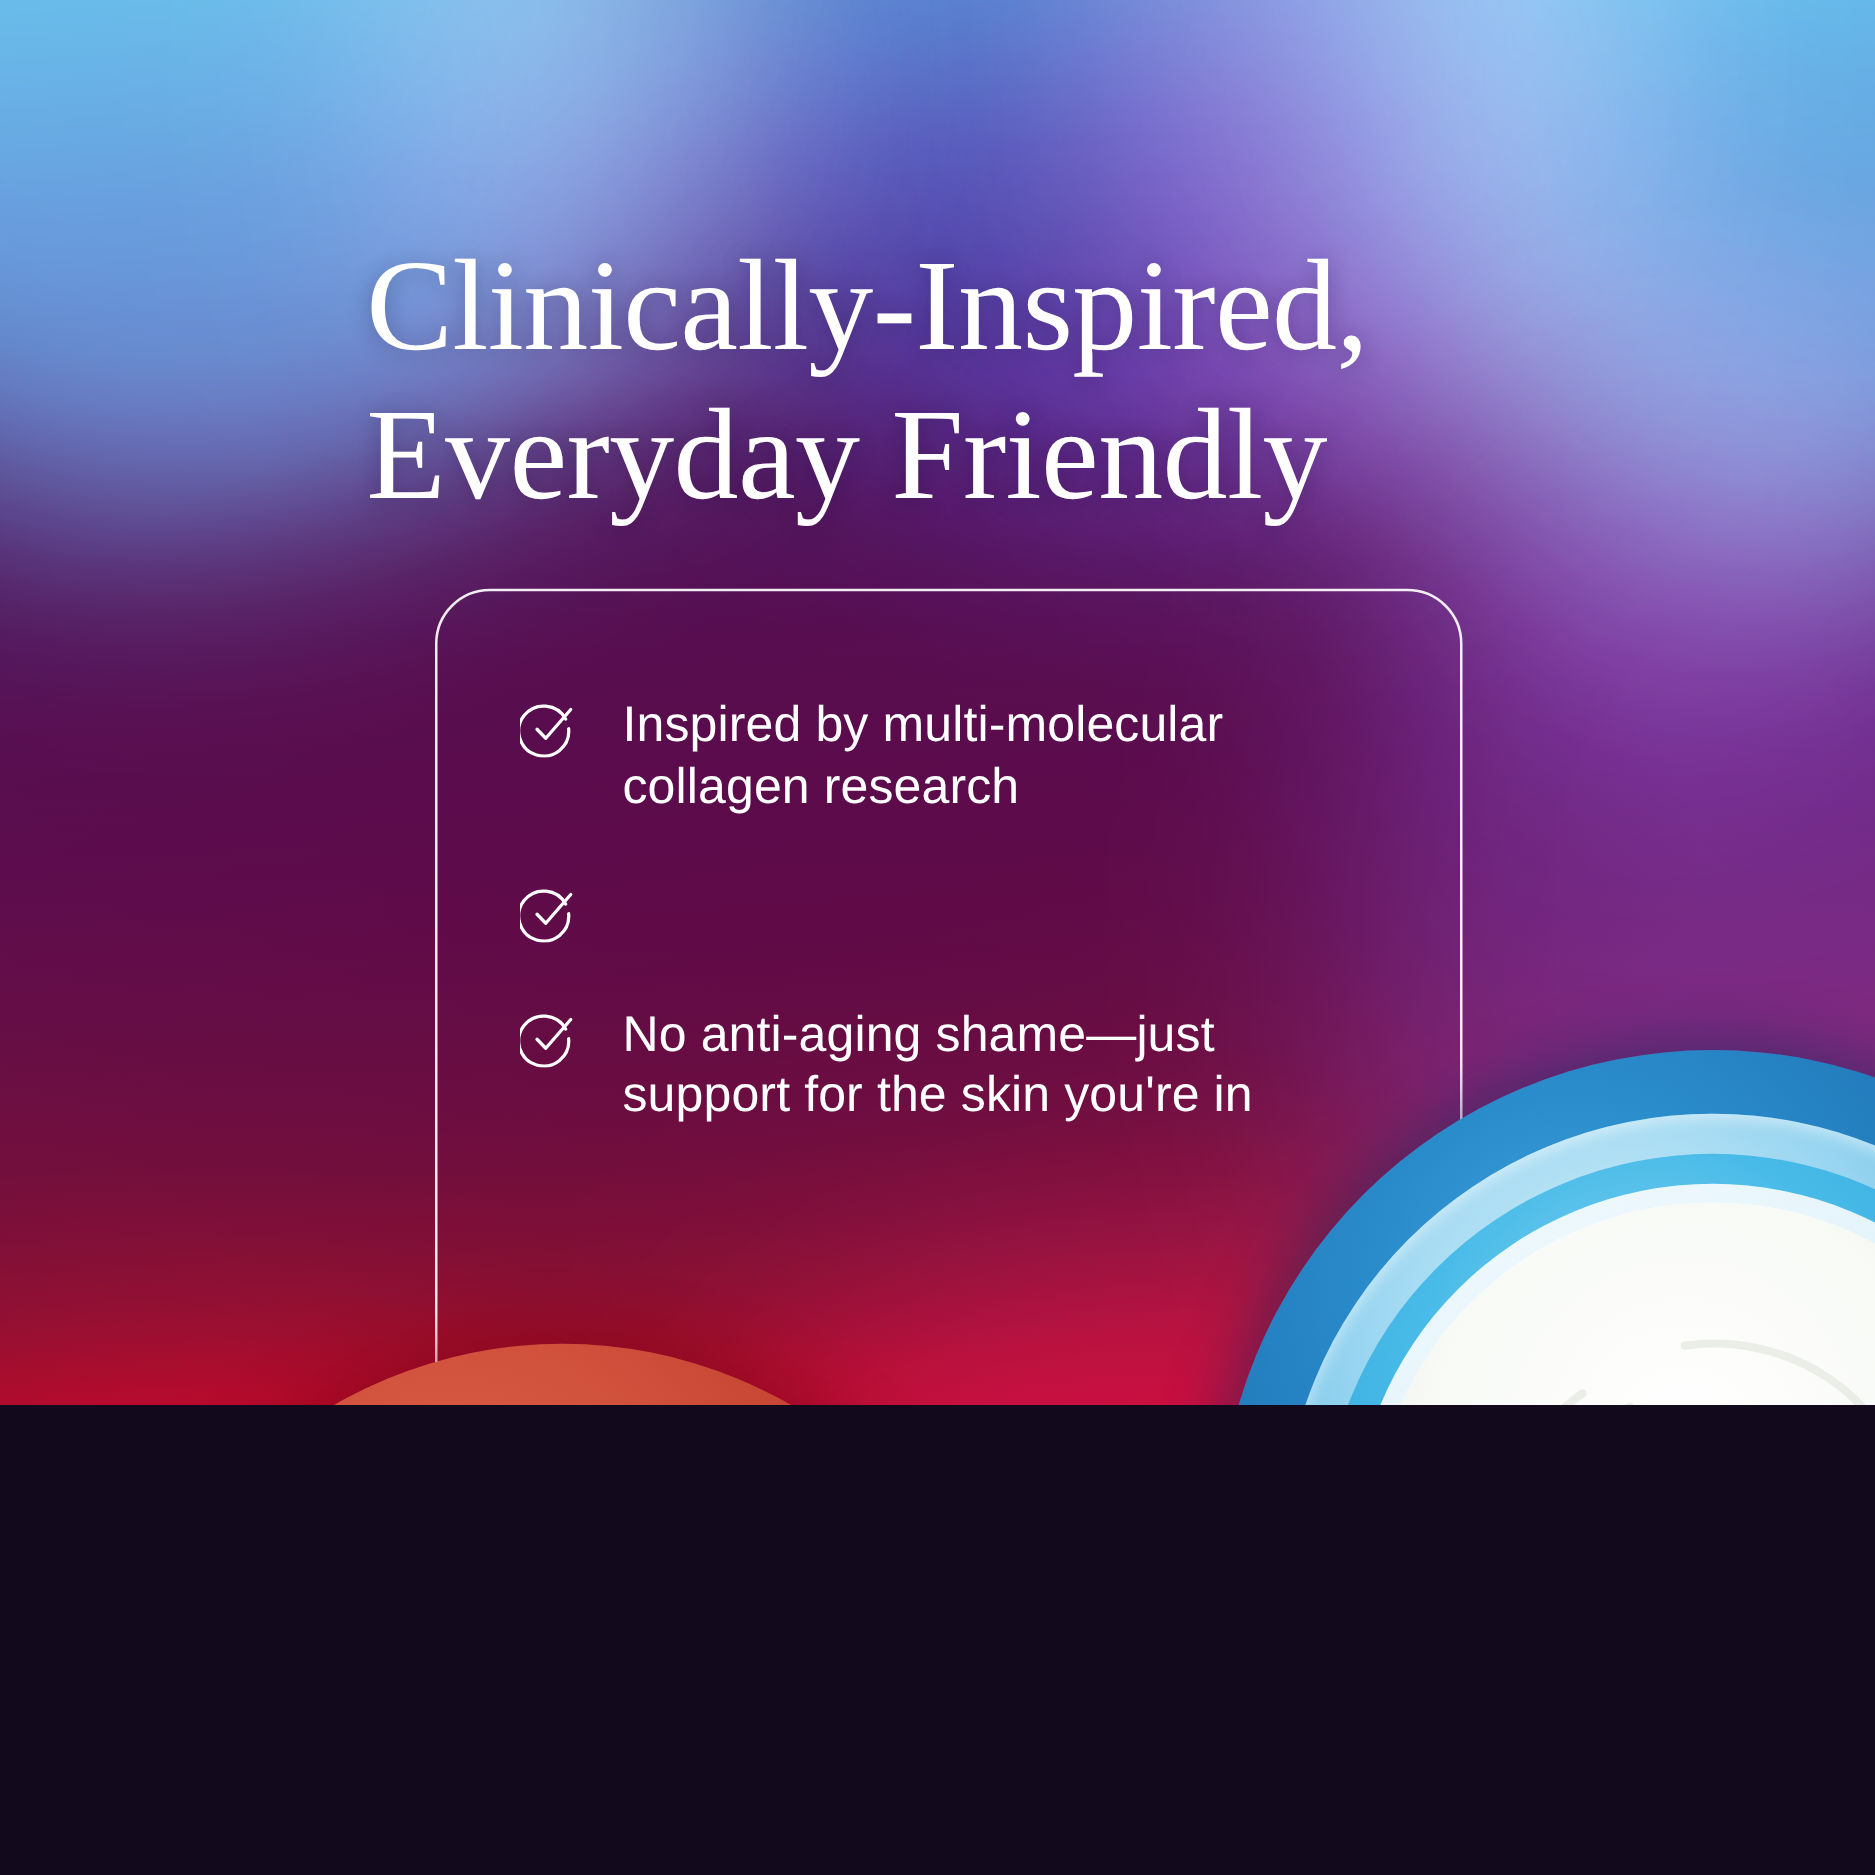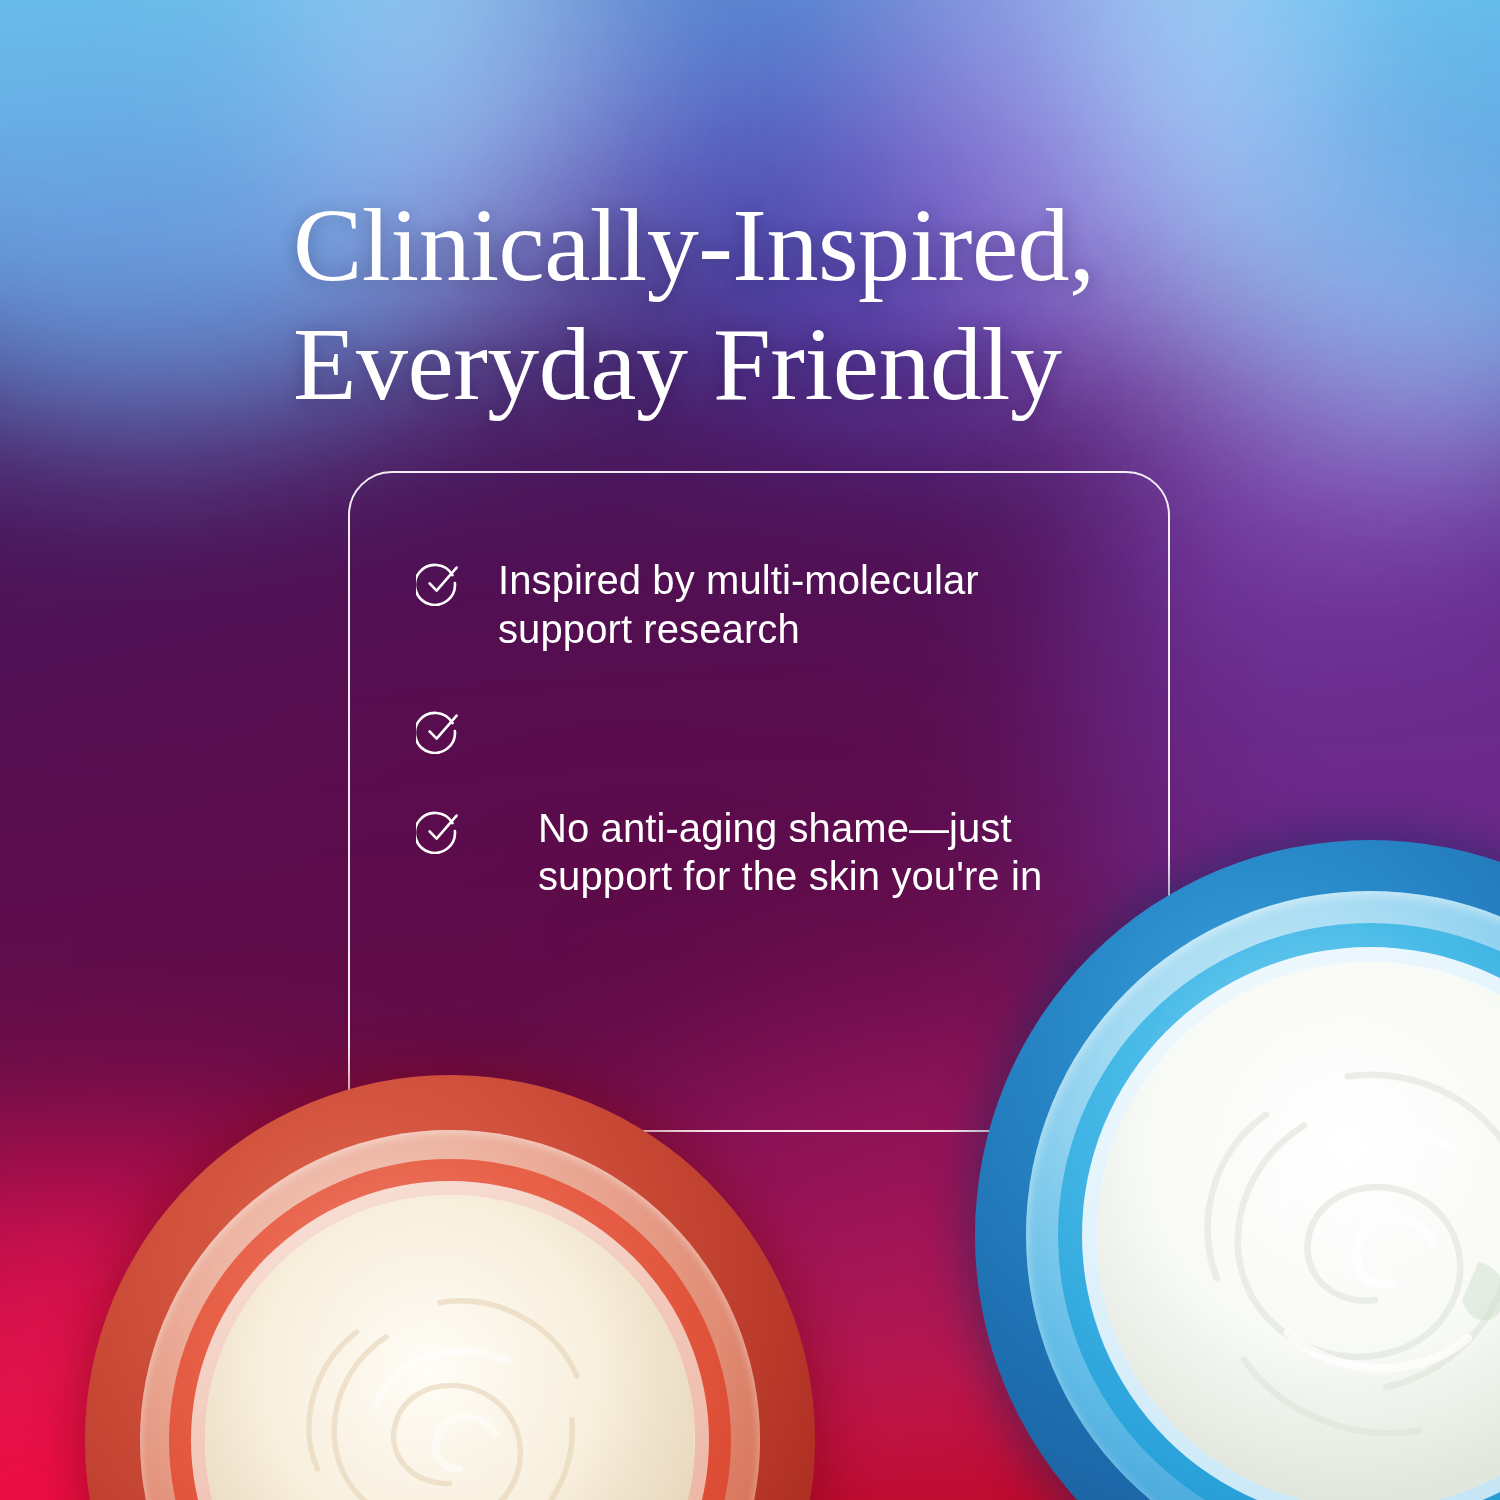--- a/index.html
+++ b/index.html
@@ -3,21 +3,21 @@
 <meta charset="utf-8">
 <style>
   html, body {
     margin: 0;
     padding: 0;
     background: #12091c;
   }
   .canvas {
     position: relative;
     width: 1500px;
-    height: 1500px;
+    height: 1124px;
     overflow: hidden;
     font-family: "Liberation Sans", sans-serif;
     background: #4c1d95;
   }
 
   
   .bg-base {
     position: absolute;
     inset: 0;
     background:
@@ -91,21 +91,21 @@
     position: absolute;
     left: 416px;
     top: 556px;
     width: 700px;
   }
   .bullet {
     display: flex;
     align-items: flex-start;
     margin-bottom: 50px;
   }
-  .bullet:last-child { margin-bottom: 16px; gap: 40px; }
+  .bullet:last-child { margin-bottom: 16px; }
   .bullet-icon {
     flex: 0 0 auto;
     width: 46px;
     height: 46px;
     margin-top: 4px;
   }
   .bullet-icon svg { display: block; width: 46px; height: 46px; }
   .bullet-text {
     margin-left: 36px;
     color: #ffffff;
@@ -212,21 +212,21 @@
   <div class="bullets">
 
     <div class="bullet">
       <span class="bullet-icon">
         <svg viewBox="0 0 46 46" fill="none" xmlns="http://www.w3.org/2000/svg">
           <path d="M36.5 15.2a20 20 0 1 0 2.4 7.8" stroke="#ffffff" stroke-width="2.6" stroke-linecap="round"></path>
           <path d="M13.6 23.4 L20.6 30.6 L40.6 7.6" stroke="#ffffff" stroke-width="2.6" stroke-linecap="round" stroke-linejoin="round"></path>
         </svg>
       </span>
       <span class="bullet-text">Inspired by multi-molecular
-support research</span>
+collagen research</span>
     </div>
 
     <div class="bullet">
       <span class="bullet-icon">
         <svg viewBox="0 0 46 46" fill="none" xmlns="http://www.w3.org/2000/svg">
           <path d="M36.5 15.2a20 20 0 1 0 2.4 7.8" stroke="#ffffff" stroke-width="2.6" stroke-linecap="round"></path>
           <path d="M13.6 23.4 L20.6 30.6 L40.6 7.6" stroke="#ffffff" stroke-width="2.6" stroke-linecap="round" stroke-linejoin="round"></path>
         </svg>
       </span>
     </div>

